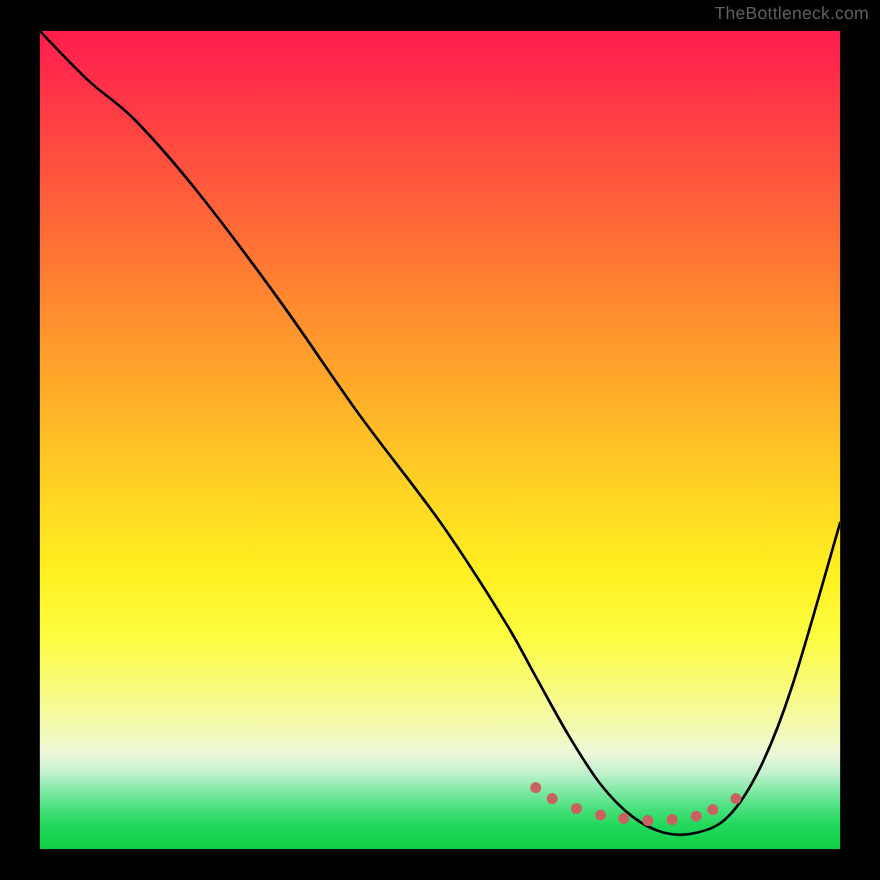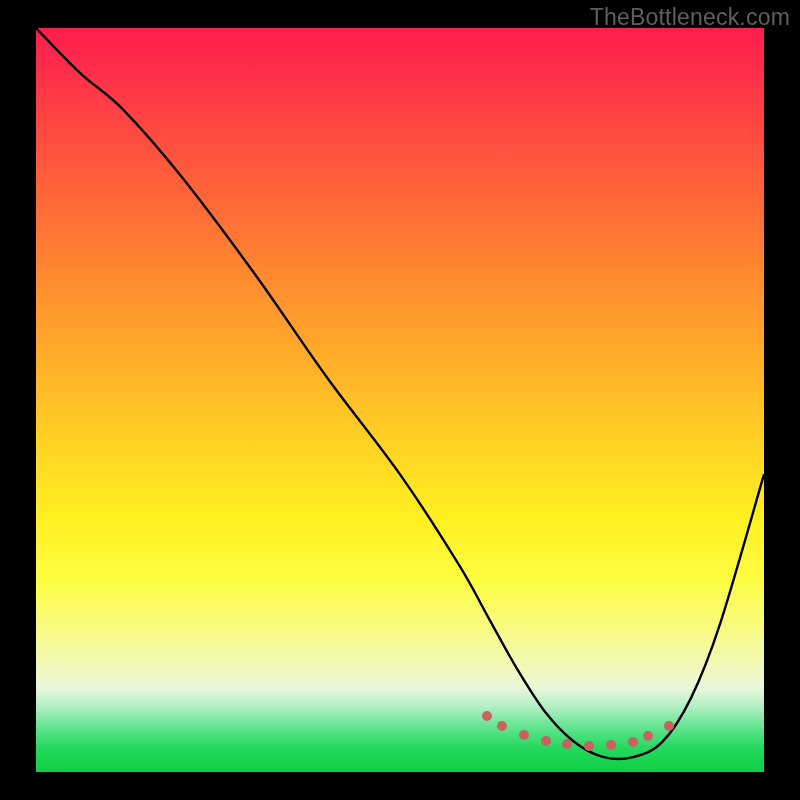--- a/index.html
+++ b/index.html
@@ -15,21 +15,21 @@
     position: relative;
     width: 800px;
     height: 800px;
     background: #000;
   }
   .watermark {
     position: absolute;
     top: 4px;
     right: 10px;
     color: #5f5f5f;
-    font-size: 23px;
+    font-size: 16px;
     font-weight: 500;
     letter-spacing: 0.2px;
     z-index: 5;
   }
   .plot-area {
     position: absolute;
     left: 36px;
     top: 28px;
     width: 728px;
     height: 744px;

